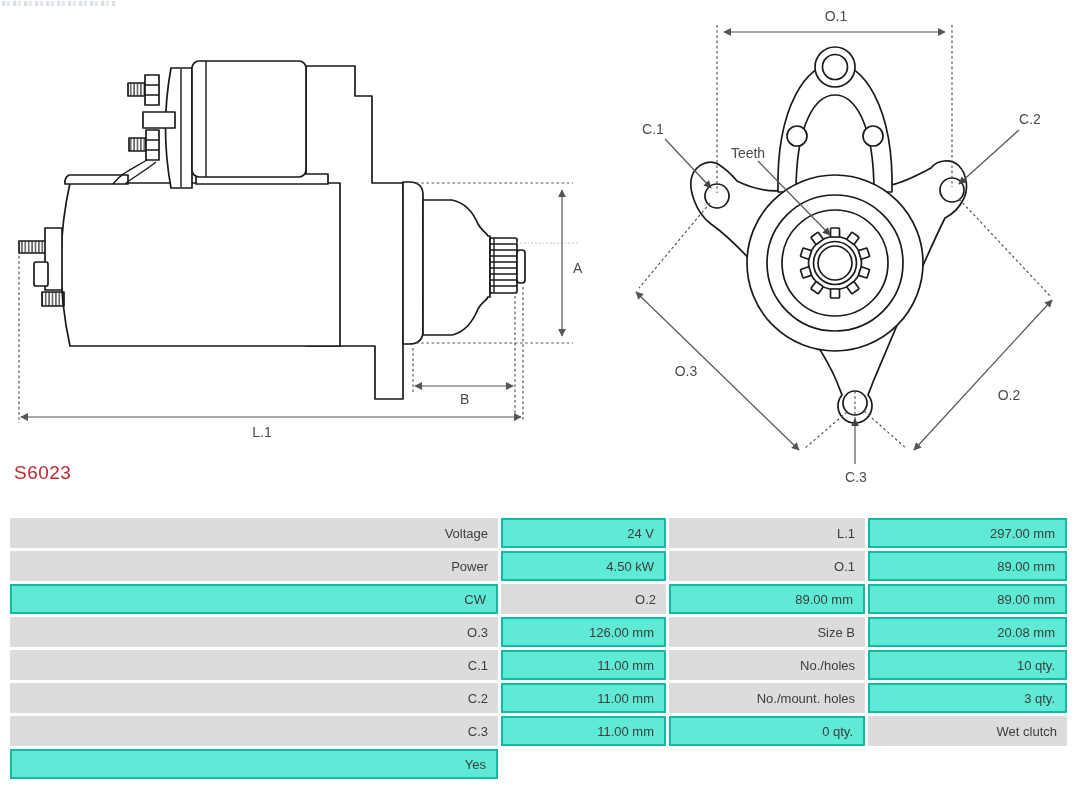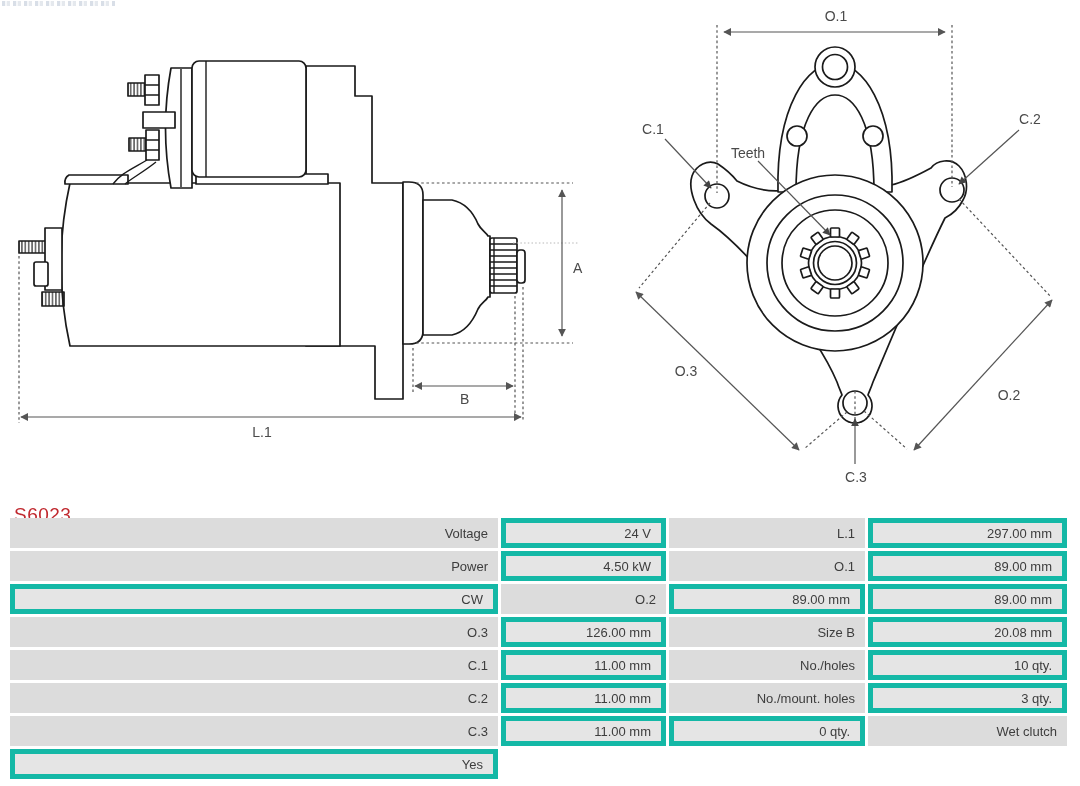--- a/index.html
+++ b/index.html
@@ -1,28 +1,28 @@
 <!DOCTYPE html>
 <html><head>
 <meta charset="utf-8">
 <style>
   html,body{margin:0;padding:0;background:#fff;}
   #page{position:relative;width:1080px;height:786px;background:#ffffff;overflow:hidden;
         font-family:"Liberation Sans", sans-serif;}
   .logo-strip{position:absolute;left:2px;top:1px;width:113px;height:5px;opacity:.55;
         background:repeating-linear-gradient(90deg,#b9c4d4 0 3px,#eef1f5 3px 5px,#cfd6df 5px 8px,#ffffff 8px 11px);}
-  .part-number{position:absolute;left:14px;top:504px;font-size:19px;letter-spacing:.5px;
+  .part-number{position:absolute;left:14px;top:462px;font-size:19px;letter-spacing:.5px;
         color:#c0282e;font-weight:400;}
   .spec-table{position:absolute;left:10px;top:518px;width:1060px;display:grid;
         grid-template-columns:488px 165px 196px 199px;grid-auto-rows:30px;gap:3px;
         font-size:13px;color:#3d3d3d;}
   .cell{display:flex;align-items:center;justify-content:flex-end;
         padding-right:10px;box-sizing:border-box;white-space:nowrap;}
   .lab{background:#dcdcdc;}
-  .val{background:#e5e5e5;border:5px solid #14b8a6;}
+  .val{background:#5eead4;border:2px solid #14b8a6;}
   svg{position:absolute;overflow:visible;}
   .part path,.part rect,.part circle{fill:#ffffff;stroke:#1a1a1a;stroke-width:1.7;stroke-linejoin:round;}
   .part .ln{fill:none;stroke-width:1.4;}
   .part .hatch{fill:url(#hatchp);}
   .dim line,.dim path{fill:none;stroke:#555555;stroke-width:1.2;}
   .dim .dash{stroke-dasharray:2.6 2.6;}
   .dim .ctr{stroke:#b8b8b8;stroke-dasharray:1.5 2.2;stroke-width:1;}
   .dlabel{font-family:"Liberation Sans", sans-serif;font-size:14px;fill:#4a4a4a;stroke:none;}
 </style>
 </head>

